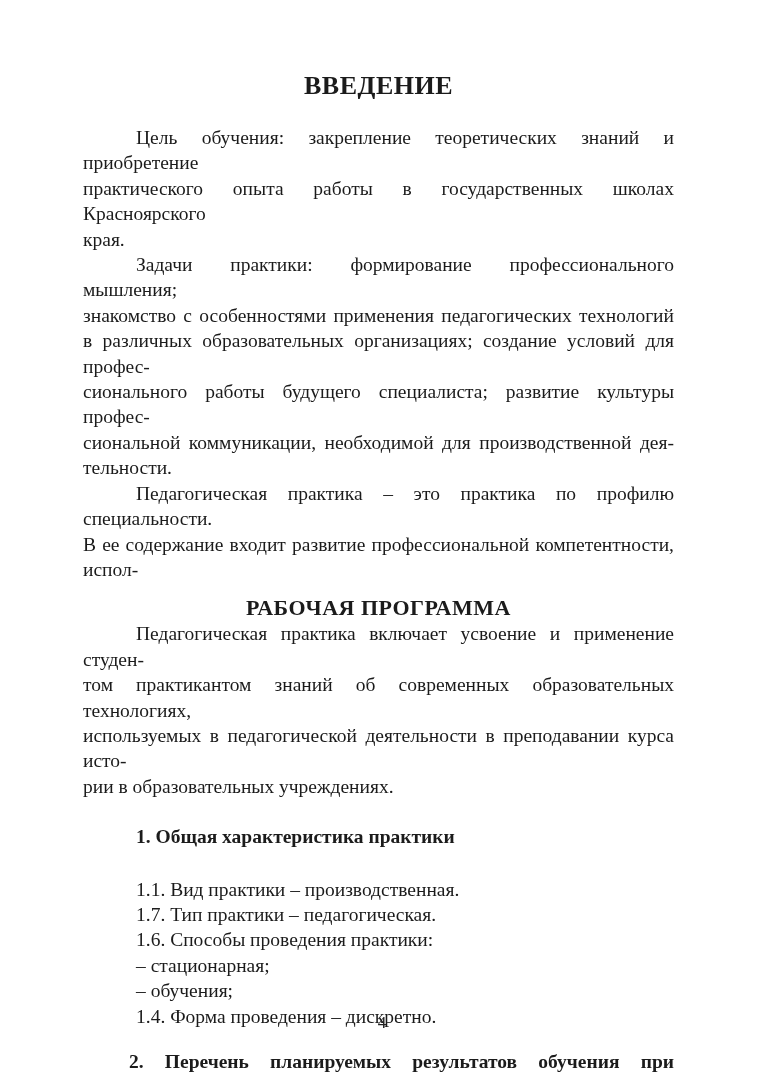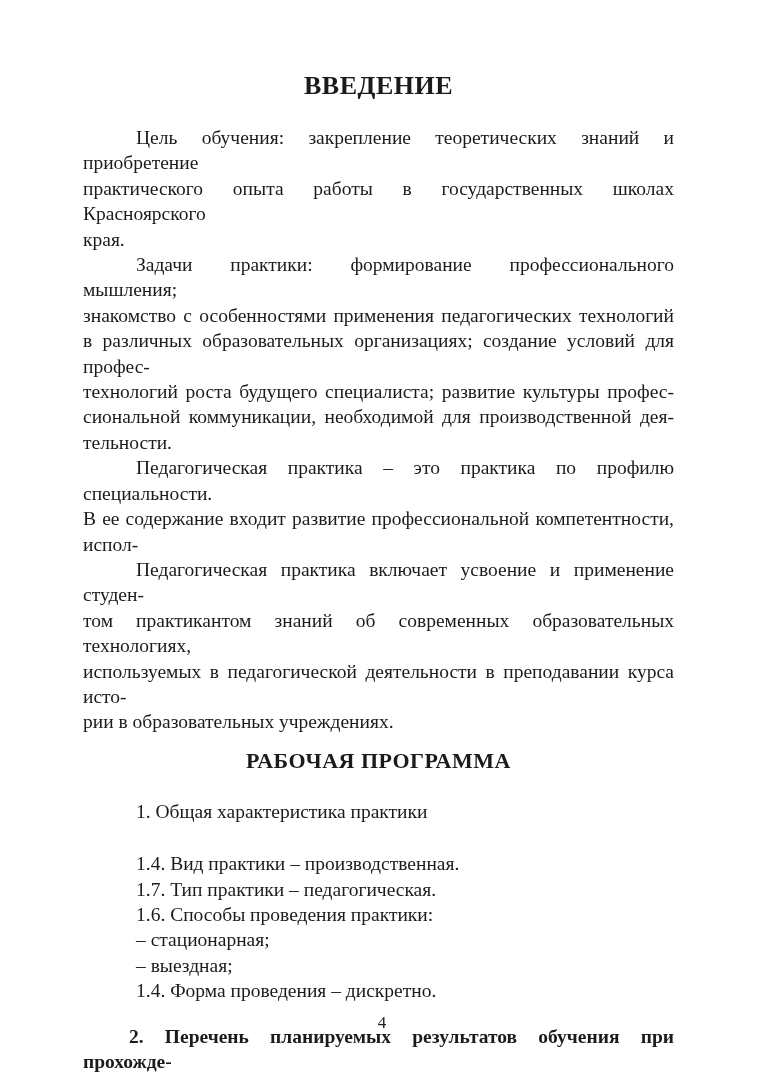--- a/index.html
+++ b/index.html
@@ -49,21 +49,21 @@
   .b-heading-center {
     text-align: center;
     font-weight: 700;
     font-size: 22px;
     line-height: 27px;
     min-height: 27px;
     margin-top: 12px;
     letter-spacing: 0.5px;
   }
   .b-subheading {
-    font-weight: 400;
+    font-weight: 700;
     margin-top: 25px;
   }
   .b-list { margin-top: 27px; }
   .b-heading-para {
     font-weight: 700;
     margin-top: 20px;
   }
   .b-heading-para .ind { text-indent: 46px; }
 
   .pagenum {
@@ -84,42 +84,42 @@
       <div class="block b-title ln">ВВЕДЕНИЕ</div>
       <div class="block b-para">
         <div class="ln ind just">Цель обучения: закрепление теоретических знаний и приобретение</div>
         <div class="ln just">практического опыта работы в государственных школах Красноярского</div>
         <div class="ln">края.</div>
       </div>
       <div class="block b-para">
         <div class="ln ind just">Задачи практики: формирование профессионального мышления;</div>
         <div class="ln just">знакомство с особенностями применения педагогических технологий</div>
         <div class="ln just">в различных образовательных организациях; создание условий для профес-</div>
-        <div class="ln just">технологий роста будущего специалиста; развитие культуры профес-</div>
+        <div class="ln just">сионального работы будущего специалиста; развитие культуры профес-</div>
         <div class="ln just">сиональной коммуникации, необходимой для производственной дея-</div>
         <div class="ln">тельности.</div>
       </div>
       <div class="block b-para">
         <div class="ln ind just">Педагогическая практика – это практика по профилю специальности.</div>
         <div class="ln just">В ее содержание входит развитие профессиональной компетентности, испол-</div>
       </div>
+      <div class="block b-heading-center ln">РАБОЧАЯ ПРОГРАММА</div>
       <div class="block b-para">
         <div class="ln ind just">Педагогическая практика включает усвоение и применение студен-</div>
         <div class="ln just">том практикантом знаний об современных образовательных технологиях,</div>
         <div class="ln just">используемых в педагогической деятельности в преподавании курса исто-</div>
         <div class="ln">рии в образовательных учреждениях.</div>
       </div>
-      <div class="block b-heading-center ln">РАБОЧАЯ ПРОГРАММА</div>
       <div class="block b-subheading ln ind-pad">1. Общая характеристика практики</div>
       <div class="block b-list">
-        <div class="ln ind-pad">1.4. Вид практики – производственная.</div>
+        <div class="ln ind-pad">1.1. Вид практики – производственная.</div>
         <div class="ln ind-pad">1.7. Тип практики – педагогическая.</div>
         <div class="ln ind-pad">1.6. Способы проведения практики:</div>
         <div class="ln ind-pad">– стационарная;</div>
-        <div class="ln ind-pad">– выездная;</div>
+        <div class="ln ind-pad">– обучения;</div>
         <div class="ln ind-pad">1.4. Форма проведения – дискретно.</div>
       </div>
       <div class="block b-heading-para">
         <div class="ln ind just">2. Перечень планируемых результатов обучения при прохожде-</div>
       </div>
     </div>
   <div class="pagenum ln">4</div>
 </main>
 
 </body></html>

